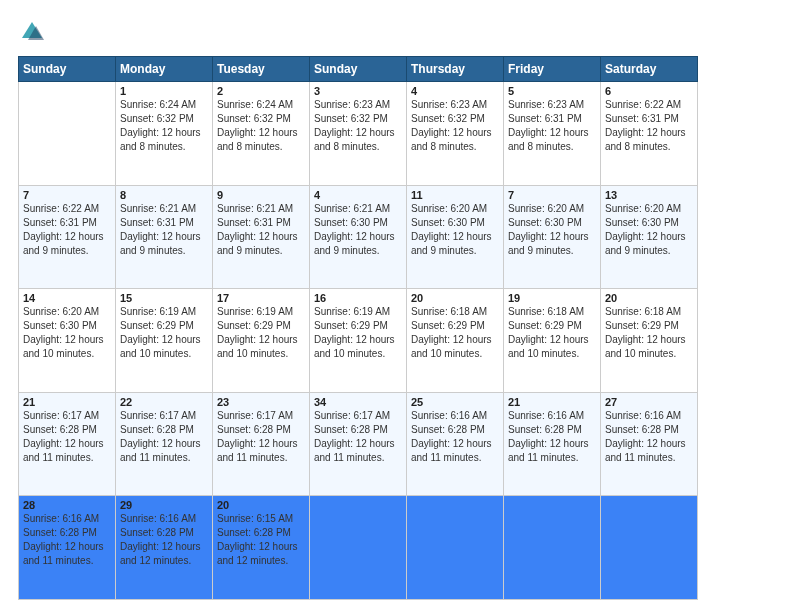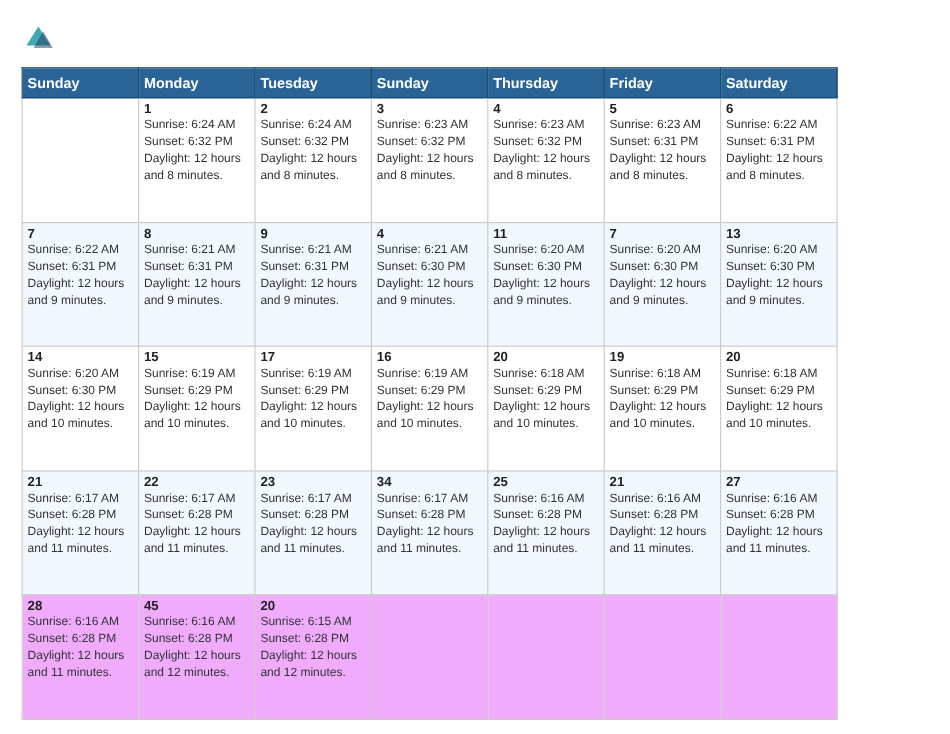--- a/index.html
+++ b/index.html
@@ -90,21 +90,21 @@
     .empty-cell {
       background: #f9f9f9;
     }
     .row-even td {
       background: #f2f8ff;
     }
     .row-odd td {
       background: #ffffff;
     }
     .row-last td {
-      background: #f0abfc;
+      background: #3b82f6;
     }
   </style>
 </head>
 <body>
 
 <div class="page">
   <div class="header">
     <div class="logo">
       <svg class="logo-icon" viewBox="0 0 28 28">
         <polygon points="14,4 24,20 4,20" fill="#2196a8" opacity="0.85"></polygon>
@@ -252,21 +252,21 @@
             <div class="day-num">27</div>
             <div class="day-info">Sunrise: 6:16 AM<br>Sunset: 6:28 PM<br>Daylight: 12 hours and 11 minutes.</div>
           </td>
         </tr>
         <tr class="row-last">
           <td>
             <div class="day-num">28</div>
             <div class="day-info">Sunrise: 6:16 AM<br>Sunset: 6:28 PM<br>Daylight: 12 hours and 11 minutes.</div>
           </td>
           <td>
-            <div class="day-num">45</div>
+            <div class="day-num">29</div>
             <div class="day-info">Sunrise: 6:16 AM<br>Sunset: 6:28 PM<br>Daylight: 12 hours and 12 minutes.</div>
           </td>
           <td>
             <div class="day-num">20</div>
             <div class="day-info">Sunrise: 6:15 AM<br>Sunset: 6:28 PM<br>Daylight: 12 hours and 12 minutes.</div>
           </td>
           <td class="empty-cell"></td>
           <td class="empty-cell"></td>
           <td class="empty-cell"></td>
           <td class="empty-cell"></td>

